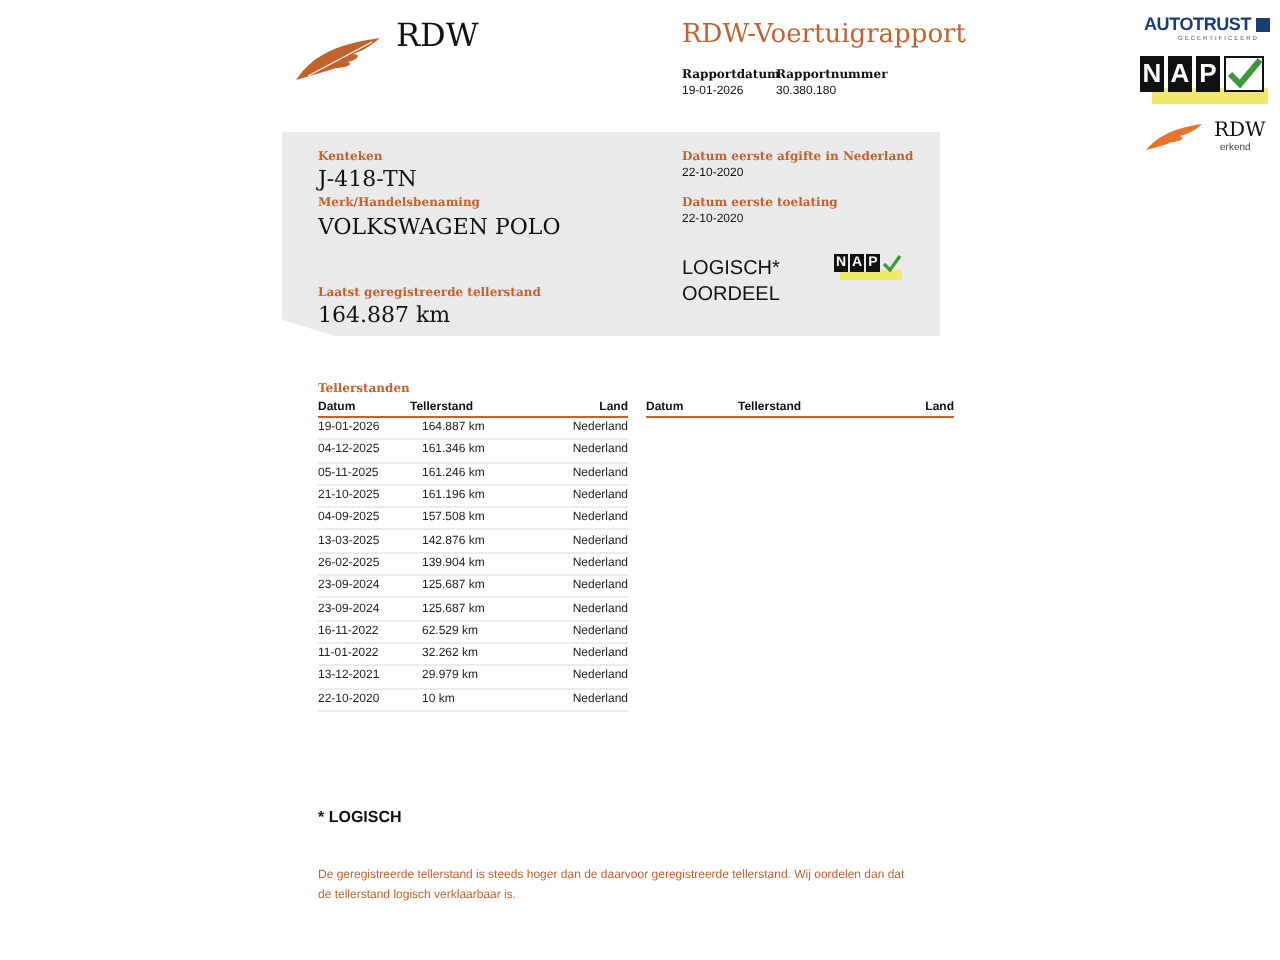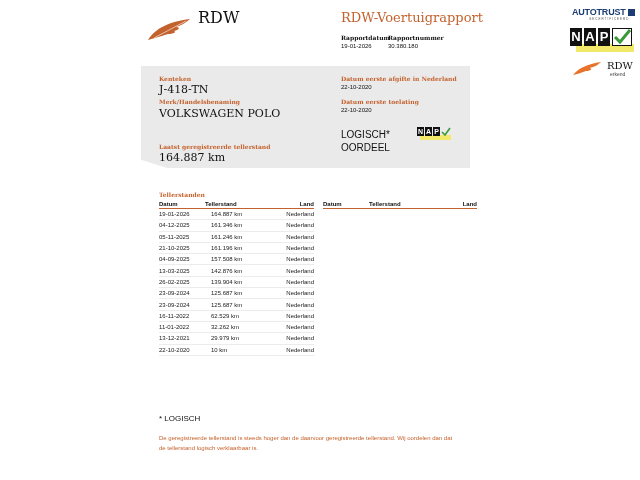--- a/index.html
+++ b/index.html
@@ -19,21 +19,21 @@
   .logisch { left:341px; top:128px; font-size:10px; font-weight:normal; line-height:13px; }
   .section-title { left:159px; top:191px; }
   table { border-collapse:collapse; font-size:6px; }
   .tbl { left:159px; top:200px; width:155px; }
   .tbl2 { left:323px; top:200px; width:154px; }
   th { font-weight:bold; text-align:left; padding:0; height:8px; border-bottom:1px solid #c4622d; font-size:6px; }
   td { padding:0; height:10.3px; border-bottom:1px solid #ececec; color:#222; }
   .r { text-align:right; }
   .c2 { padding-left:6px; }
   .autotrust { left:572px; top:7px; font-size:9px; font-weight:bold; color:#1b3d74; letter-spacing:-0.2px; }
-  .foot-title { left:159px; top:414px; font-size:8px; font-weight:normal; }
+  .foot-title { left:159px; top:404px; font-size:8px; font-weight:bold; }
   .foot-text { left:159px; top:433px; width:300px; font-size:6px; line-height:10px; color:#c4622d; }
 </style>
 </head>
 <body>
 
 <svg class="abs logo-feather" viewBox="0 0 46 26">
   <path d="M2 24 C10 12,22 6,44 3 C38 8,34 10,30 11 C35 11,33 14,28 15 C31 16,27 18,22 18 C16 20,9 22,2 24 Z" fill="#c4622d"></path>
   <path d="M8 22 L40 5" stroke="#fff" stroke-width="0.6"></path>
 </svg>
 <div class="abs rdw-title">RDW</div>

